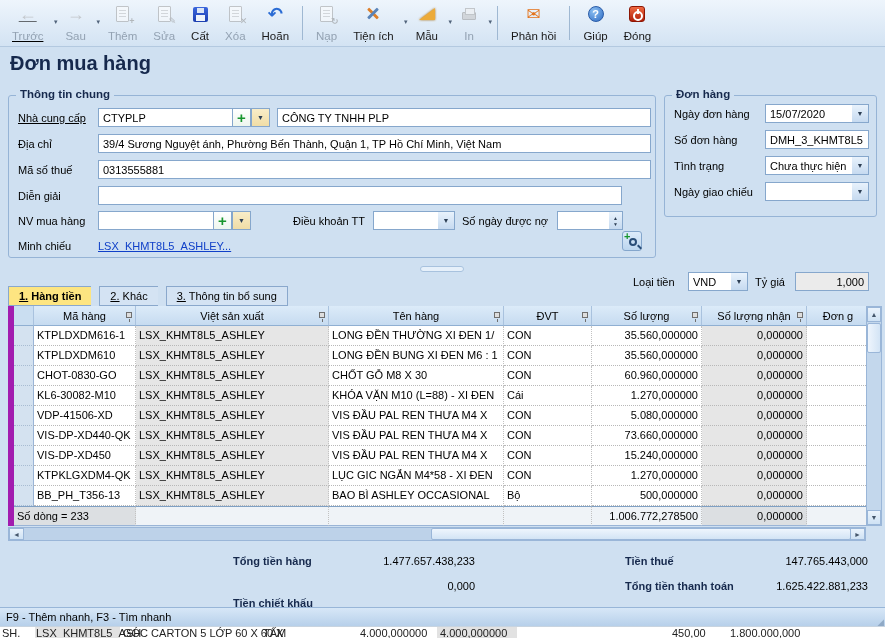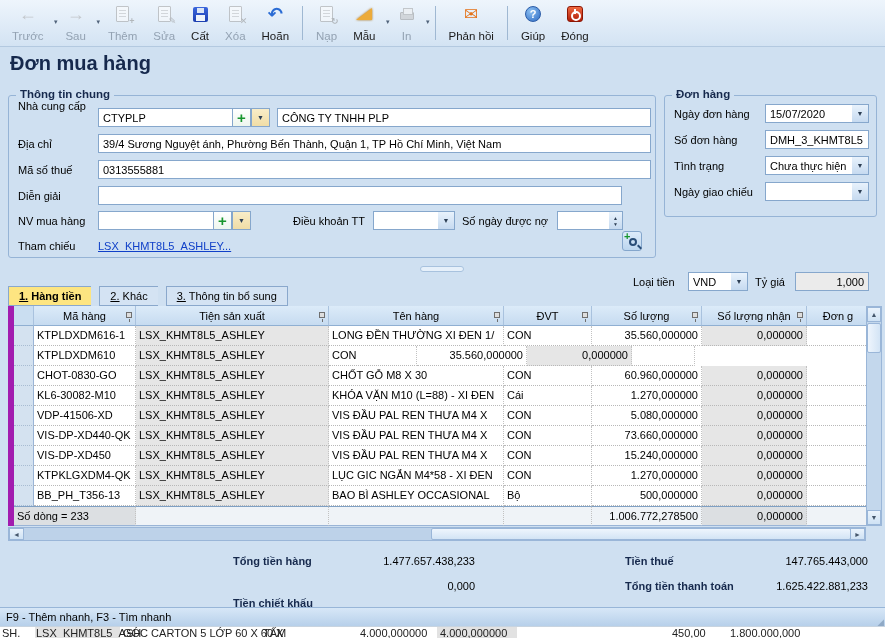--- a/index.html
+++ b/index.html
@@ -125,21 +125,21 @@
   .strip { position:absolute; left:0; top:626px; width:885px; height:12px; background:#fff; overflow:hidden; border-top:1px solid #c8d4e0; }
   .strip .frag { position:absolute; top:0; font-size:11px; white-space:nowrap; color:#222; }
   .strip .shade { position:absolute; top:0; height:12px; background:#e2e2e2; }
 </style>
 </head>
 <body>
 
 <div id="app">
 
   <div class="toolbar" id="toolbar">
-      <div class="tb-item disabled" style="padding-right: 14px;">
+      <div class="tb-item disabled" style="padding-right: 14px; text-decoration: underline;">
         <span class="ticon i-arrow-left"></span>
         <span class="tb-label">Trước</span>
         <span class="tb-caret">▾</span>
       </div>
       <div class="tb-item disabled" style="padding-right: 14px;">
         <span class="ticon i-arrow-right"></span>
         <span class="tb-label">Sau</span>
         <span class="tb-caret">▾</span>
       </div>
       <div class="tb-item disabled">
@@ -175,20 +175,28 @@
       </div>
       <div class="tb-sep"></div>
       <div class="tb-item disabled">
         <span class="ticon i-doc-refresh">
           <span class="docbox"></span>
           <span class="ov">↻</span>
         </span>
         <span class="tb-label">Nạp</span>
       </div>
       <div class="tb-item" style="padding-right: 14px;">
+        <span class="ticon i-tools">
+          <span class="t1"></span>
+          <span class="t2"></span>
+        </span>
+        <span class="tb-label">Tiện ích</span>
+        <span class="tb-caret">▾</span>
+      </div>
+      <div class="tb-item" style="padding-right: 14px;">
         <span class="ticon i-template">
           <span class="tri"></span>
         </span>
         <span class="tb-label">Mẫu</span>
         <span class="tb-caret">▾</span>
       </div>
       <div class="tb-item disabled" style="padding-right: 14px;">
         <span class="ticon i-printer">
           <span class="prn"></span>
         </span>
@@ -213,21 +221,21 @@
         </span>
         <span class="tb-label">Đóng</span>
       </div>
     </div>
 
   <div class="page-title">Đơn mua hàng</div>
 
   <div class="group" style="left:8px;top:95px;width:648px;height:163px;"></div>
   <div class="group-label" style="left:16px;top:88px;">Thông tin chung</div>
 
-  <div class="flabel" style="left:18px;top:100px;">Nhà cung cấp</div>
+  <div class="flabel" style="left:18px;top:112px;text-decoration:underline;">Nhà cung cấp</div>
   <input class="fld" style="left: 98px; top: 108px; width: 135px;" value="CTYPLP">
   <div class="btn-sq btn-plus" style="left:232px;top:108px;">+</div>
   <div class="btn-sq btn-drop" style="left:251px;top:108px;">
       <span class="dv">▼</span>
     </div>
   <input class="fld" style="left: 277px; top: 108px; width: 374px;" value="CÔNG TY TNHH PLP">
 
   <div class="flabel" style="left:18px;top:138px;">Địa chỉ</div>
   <input class="fld" style="left: 98px; top: 134px; width: 553px;" value="39/4 Sương Nguyệt ánh, Phường Bến Thành, Quận 1, TP Hồ Chí Minh, Việt Nam">
 
@@ -246,21 +254,21 @@
   <div class="flabel" style="left:293px;top:215px;">Điều khoản TT</div>
   <input class="fld" style="left: 373px; top: 211px; width: 66px;" value="">
   <div class="combo-caret" style="left:438px;top:211px;">▼</div>
   <div class="flabel" style="left:462px;top:215px;">Số ngày được nợ</div>
   <input class="fld" style="left: 557px; top: 211px; width: 53px;" value="">
   <div class="spin" style="left:609px;top:211px;">
       <span>▲</span>
       <span>▼</span>
     </div>
 
-  <div class="flabel" style="left:18px;top:240px;">Tham chiếu</div>
+  <div class="flabel" style="left:18px;top:240px;">Minh chiếu</div>
   <span class="link" style="left:98px;top:240px;">LSX_KHMT8L5_ASHLEY</span>
   <span class="link" style="left:222px;top:240px;">...</span>
   <div class="btn-searchplus" style="left:622px;top:231px;">
     <span class="mag"></span>
     <span class="pl">+</span>
   </div>
 
   <div class="group" style="left:664px;top:95px;width:213px;height:122px;"></div>
   <div class="group-label" style="left:672px;top:88px;">Đơn hàng</div>
 
@@ -301,21 +309,21 @@
 
   <div class="grid">
     <div id="grid-header">
         <div class="grow ghead">
           <div class="gcell ind" style="width: 20px;"></div>
           <div class="gcell" style="width: 102px;">
             <span>Mã hàng</span>
             <span class="pin"></span>
           </div>
           <div class="gcell" style="width: 193px;">
-            <span>Tiện sản xuất</span>
+            <span>Việt sản xuất</span>
             <span class="pin"></span>
           </div>
           <div class="gcell" style="width: 175px;">
             <span>Tên hàng</span>
             <span class="pin"></span>
           </div>
           <div class="gcell" style="width: 88px;">
             <span>ĐVT</span>
             <span class="pin"></span>
           </div>
@@ -340,20 +348,21 @@
           <div class="gcell" style="width: 175px;">LONG ĐỀN THƯỜNG XI ĐEN  1/</div>
           <div class="gcell" style="width: 88px;">CON</div>
           <div class="gcell right " style="width: 110px;">35.560,000000</div>
           <div class="gcell right gray" style="width: 105px;">0,000000</div>
           <div class="gcell right " style="width: 63px;"></div>
         </div>
         <div class="grow">
           <div class="gcell ind" style="width: 20px;"></div>
           <div class="gcell" style="width: 102px;">KTPLDXDM610</div>
           <div class="gcell gray" style="width: 193px;">LSX_KHMT8L5_ASHLEY</div>
+          <div class="gcell" style="width: 175px;">LONG ĐỀN BUNG XI ĐEN M6 : 1</div>
           <div class="gcell" style="width: 88px;">CON</div>
           <div class="gcell right " style="width: 110px;">35.560,000000</div>
           <div class="gcell right gray" style="width: 105px;">0,000000</div>
           <div class="gcell right " style="width: 63px;"></div>
         </div>
         <div class="grow">
           <div class="gcell ind" style="width: 20px;"></div>
           <div class="gcell" style="width: 102px;">CHOT-0830-GO</div>
           <div class="gcell gray" style="width: 193px;">LSX_KHMT8L5_ASHLEY</div>
           <div class="gcell" style="width: 175px;">CHỐT GỖ M8 X 30</div>

